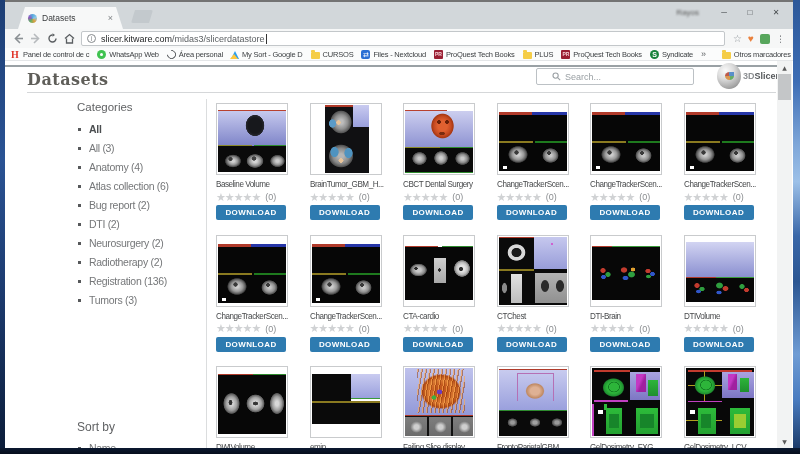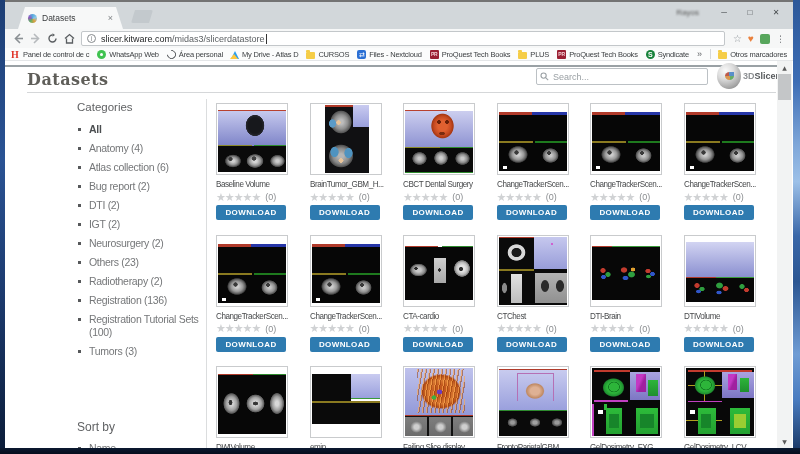--- a/index.html
+++ b/index.html
@@ -53,21 +53,21 @@
   .bi-syndicate { background:#17823b; border-radius:50%; }
   .bi-syndicate::before { content:"S"; position:absolute; inset:0; color:#fff; font:bold 7px/9px "Liberation Sans",sans-serif; text-align:center; }
   .bm-spacer { flex:1; }
   .bm-chevron { color:#5f6366; font-size:9px; margin-right:8px; }
   .bm-sep { width:1px; height:10px; background:#d5d8da; margin-right:8px; }
   
   .content { flex:1; background:#fff; position:relative; overflow:hidden; }
   .topline { position:absolute; left:0; right:16px; top:4px; height:2px; background:#9aa1a5; }
   .page-title { position:absolute; left:22px; top:9px; font:bold 16px "DejaVu Serif",serif; color:#5f5e59; letter-spacing:0.5px; }
   .hrule { position:absolute; left:22px; width:749px; top:31px; height:1px; background:#d5d7d9; }
-  .search-box { position:absolute; left:531px; top:7px; width:172px; height:17px; border:1px solid #bcc1c5; border-radius:2px; background:#fff; display:flex; align-items:center; padding:0 3px; }
+  .search-box { position:absolute; left:531px; top:7px; width:158px; height:17px; border:1px solid #bcc1c5; border-radius:2px; background:#fff; display:flex; align-items:center; padding:0 15px; }
   .search-box .mag { flex:none; margin-right:4px; display:flex; }
   .search-ph { font-size:9px; color:#9aa0a4; }
   .logo { position:absolute; left:712px; top:2px; display:flex; align-items:center; }
   .logo-sphere { width:24px; height:26px; border-radius:50%; background:radial-gradient(circle at 35% 30%, #fafafa 0%, #dcdcdc 35%, #a8a8a8 70%, #707070 100%); position:relative; }
   .logo-sphere::before { content:""; position:absolute; left:8px; top:9px; width:9px; height:8px; border-radius:50% 0 50% 50%; background:conic-gradient(#4a86c8 0 25%, #5aa85a 25% 50%, #d89040 50% 75%, #b84a3a 75% 100%); opacity:0.9; }
   .logo-text { font-size:9px; font-weight:bold; margin-left:2px; }
   .logo-text .l3d { color:#8d9093; }
   .logo-text .lsl { color:#55585b; }
   
   .cat-title { position:absolute; left:72px; top:40px; font-size:11.5px; color:#606264;text-align:right; }
@@ -351,21 +351,21 @@
           <span class="bm-label">WhatsApp Web</span>
         </span>
 
   <span class="bm">
           <span class="bi bi-swirl"></span>
           <span class="bm-label">Área personal</span>
         </span>
 
   <span class="bm">
           <span class="bi bi-gdrive"></span>
-          <span class="bm-label">My Drive - Atlas D</span>
+          <span class="bm-label">My Sort - Google D</span>
         </span>
 
   <span class="bm">
           <span class="bi bi-folder"></span>
           <span class="bm-label">CURSOS</span>
         </span>
 
   <span class="bm">
           <span class="bi bi-nextcloud"></span>
           <span class="bm-label">Files - Nextcloud</span>
@@ -416,40 +416,38 @@
 
       <div class="logo">
         <span class="logo-sphere"></span>
         <span class="logo-text"><span class="l3d">3D</span><span class="lsl">Slicer</span></span>
       </div>
 
       <div class="cat-title">Categories</div>
       <ul class="cat-list">
   <li class="active"><a href="#">All</a></li>
 
+  <li><a href="#">All (3)</a></li>
 
   <li><a href="#">Anatomy (4)</a></li>
 
   <li><a href="#">Atlas collection (6)</a></li>
 
   <li><a href="#">Bug report (2)</a></li>
 
   <li><a href="#">DTI (2)</a></li>
 
-  <li><a href="#">IGT (2)</a></li>
 
   <li><a href="#">Neurosurgery (2)</a></li>
 
-  <li><a href="#">Others (23)</a></li>
 
   <li><a href="#">Radiotherapy (2)</a></li>
 
   <li><a href="#">Registration (136)</a></li>
 
-  <li><a href="#">Registration Tutorial Sets (100)</a></li>
 
 
   <li><a href="#">Tumors (3)</a></li>
 </ul>
       <div class="sort-title">Sort by</div>
       <ul class="sort-list">
   <li><a href="#">Name</a></li>
 </ul>
 
       <div class="vdivider"></div>

